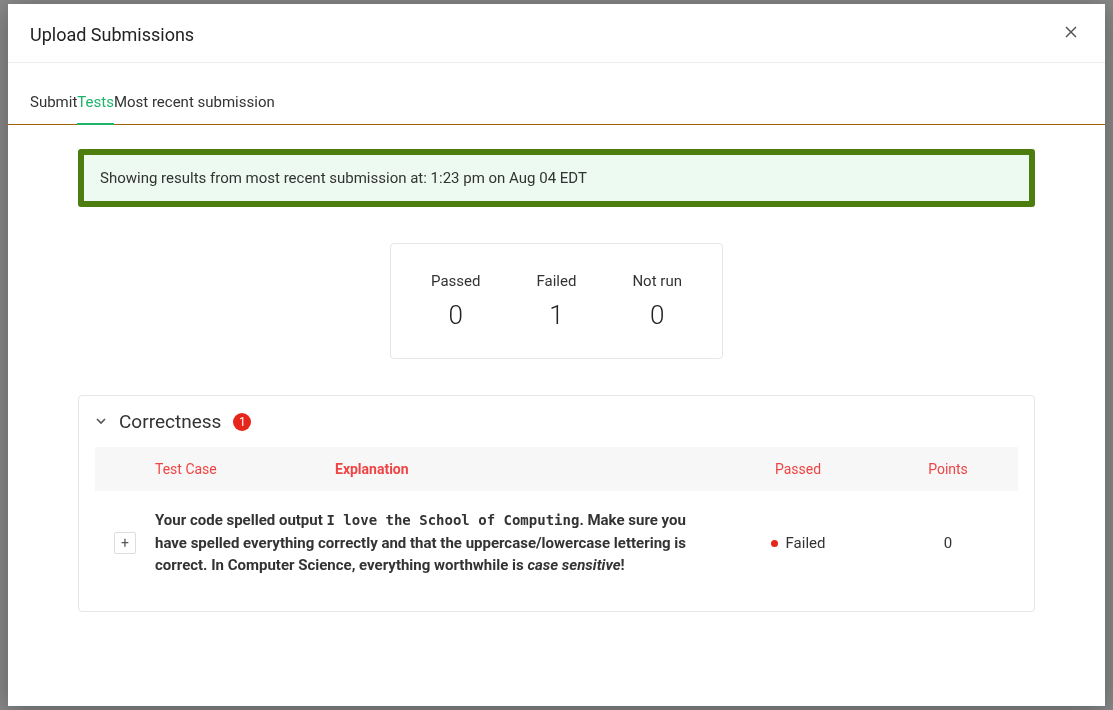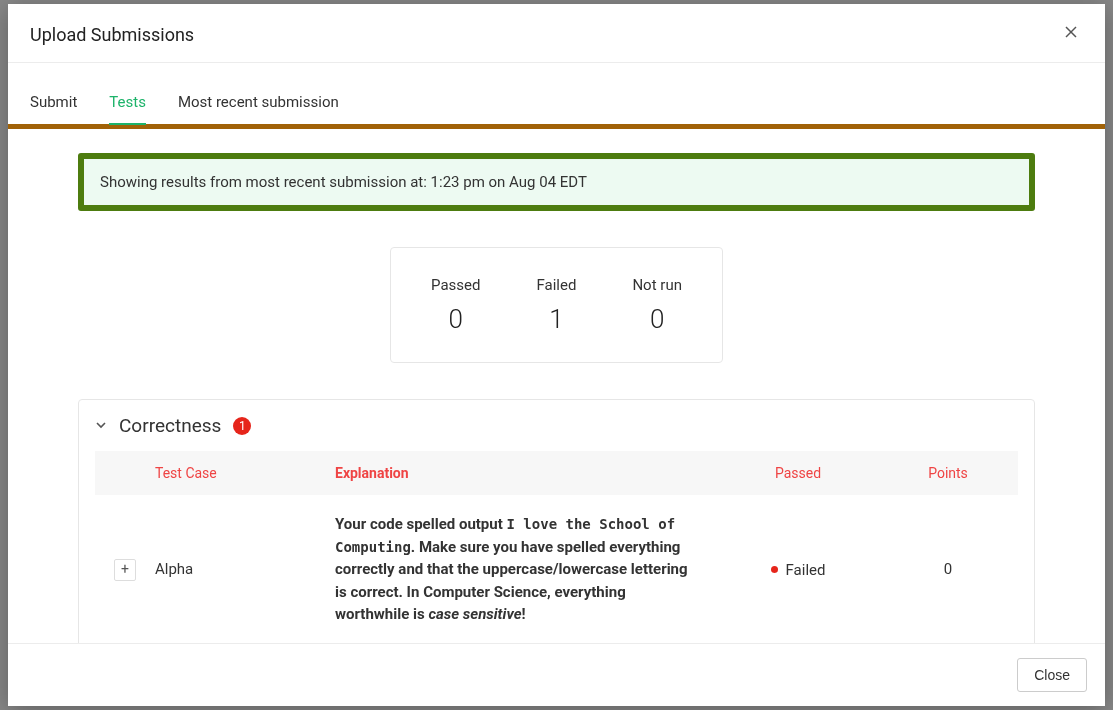--- a/index.html
+++ b/index.html
@@ -40,24 +40,23 @@
       cursor: pointer;
       padding: 4px;
     }
     .modal-body {
       flex: 1;
       overflow: auto;
       padding: 0;
     }
     .tabs {
       display: flex;
-      gap: 32px;
       padding: 0 22px;
       margin-top: 30px;
-      border-bottom: 5px solid #a16207;
+      border-bottom: 1px solid #a16207;
     }
     .tab {
       font-size: 15px;
       color: #333;
       padding-bottom: 12px;
       cursor: pointer;
       border-bottom: 2px solid transparent;
       margin-bottom: -1px;
     }
     .tab.active {
@@ -261,35 +260,31 @@
             <div class="col-tc">Test Case</div>
             <div class="col-exp">Explanation</div>
             <div class="col-passed">Passed</div>
             <div class="col-points">Points</div>
           </div>
 
           <div class="trow">
             <div class="col-expand">
               <span class="expand-btn">+</span>
             </div>
-            <div class="col-tc">Alpha</div>
             <div class="col-exp explanation">
               <span>Your code spelled output </span><span class="code-inline">I love the School of Computing</span><span>. Make sure you have spelled everything correctly and that the uppercase/lowercase lettering is correct. In Computer Science, everything worthwhile is </span><span class="italic">case sensitive</span><span>!</span>
             </div>
             <div class="col-passed">
               <span class="status">
                 <span class="dot-red"></span>
                 <span>Failed</span>
               </span>
             </div>
             <div class="col-points">0</div>
           </div>
         </div>
       </div>
 
     </div>
   </div>
 
-  <div class="modal-footer">
-    <button class="btn">Close</button>
-  </div>
 
 </div>
 
 </body></html>

